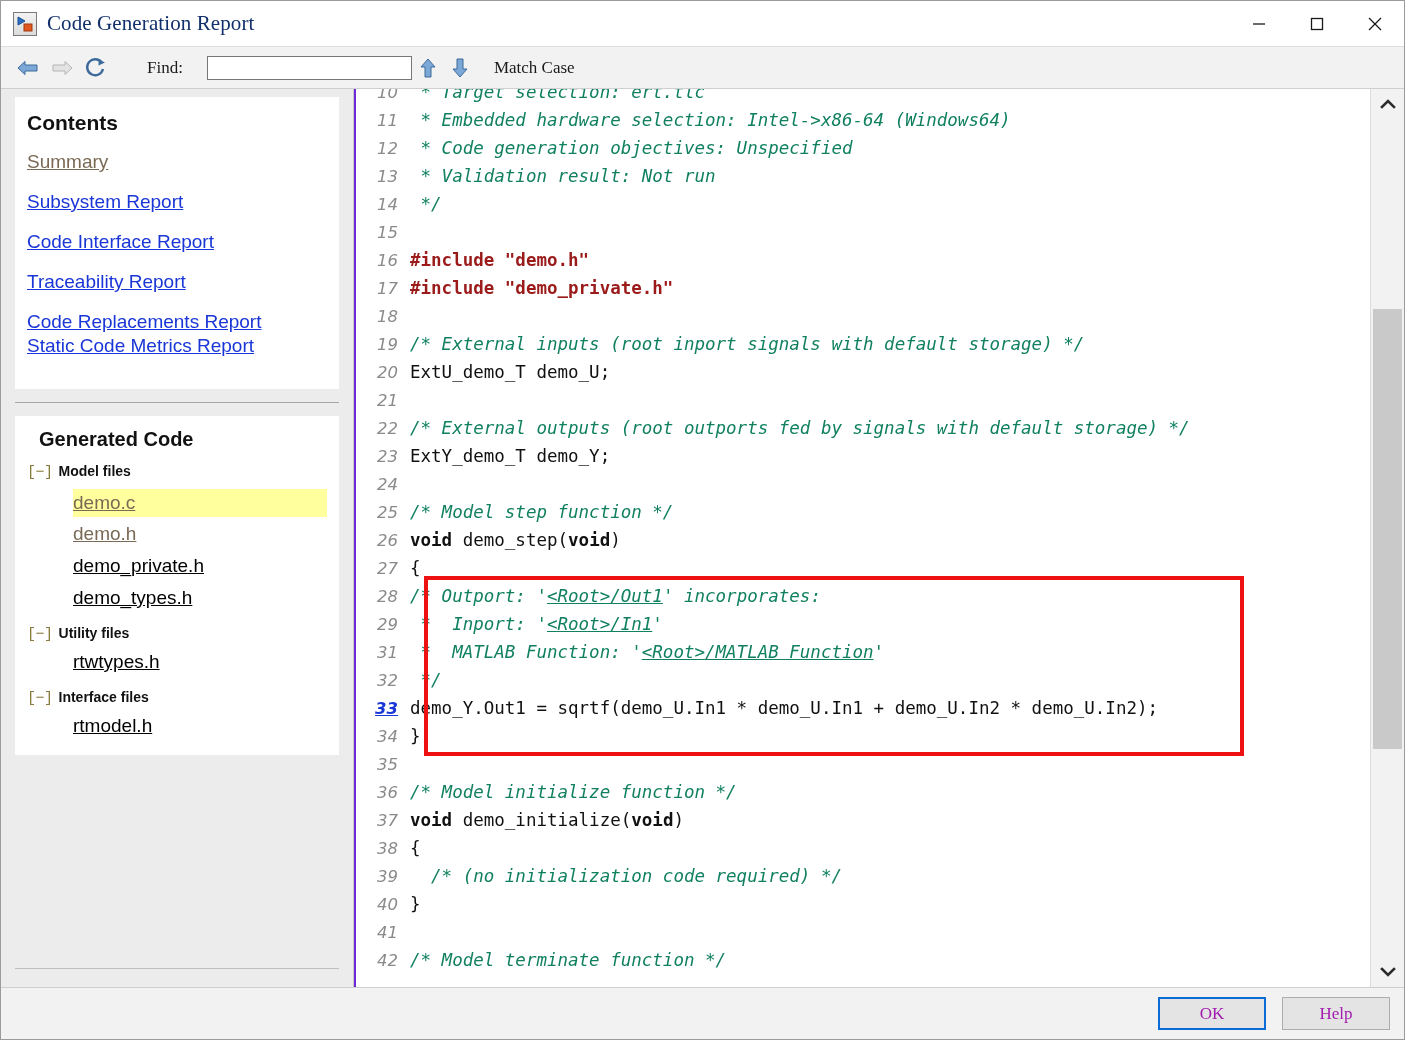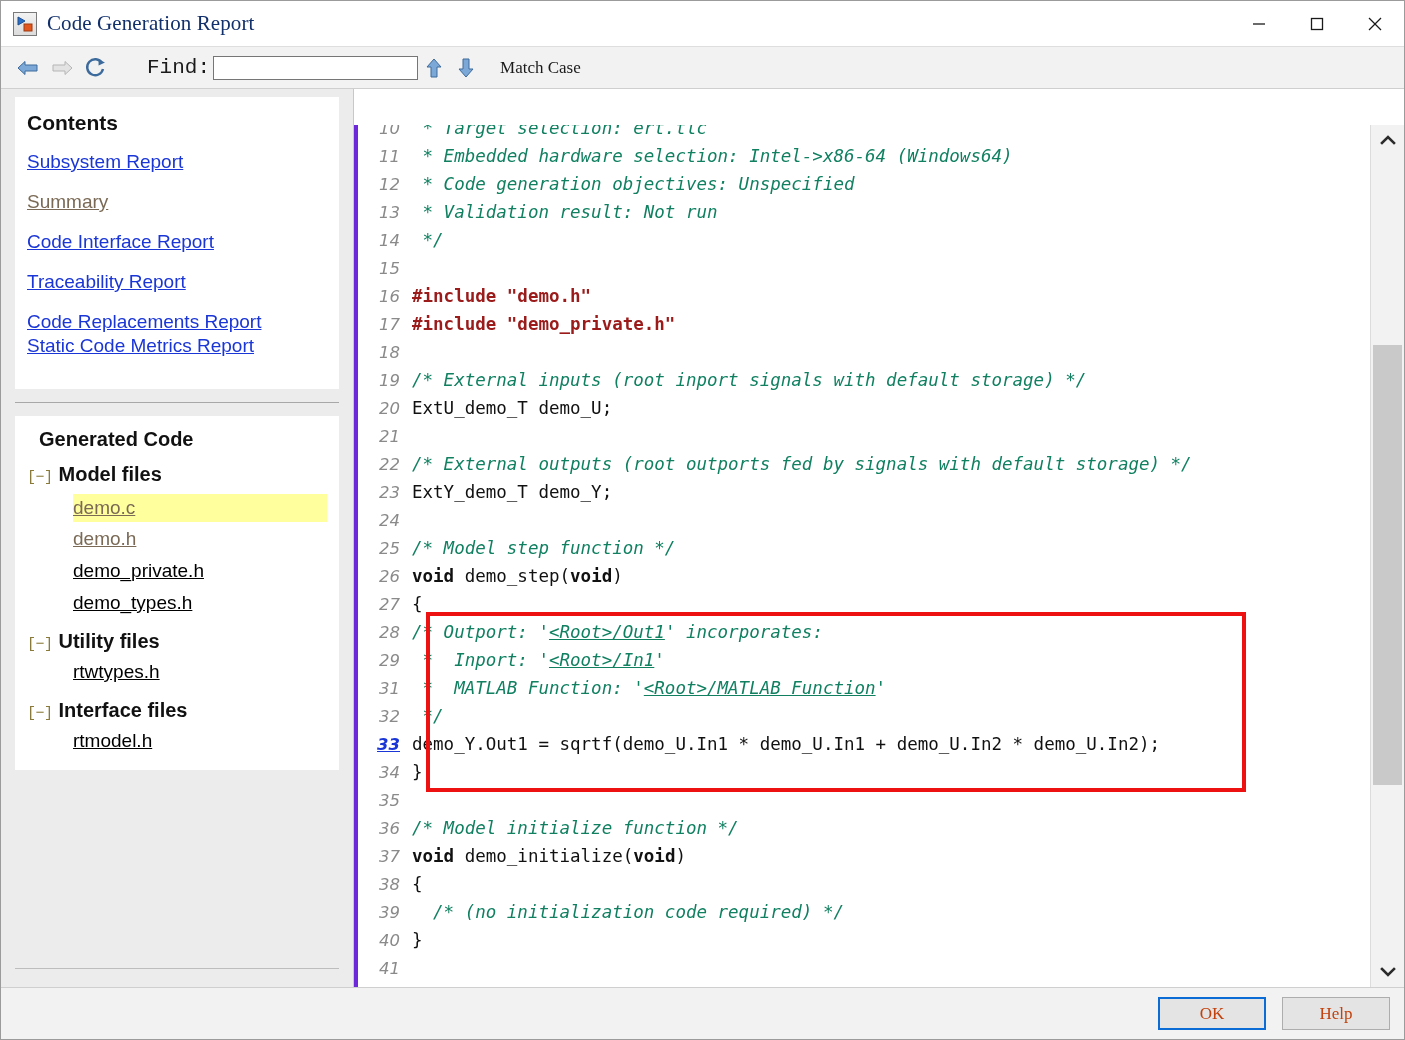--- a/index.html
+++ b/index.html
@@ -57,23 +57,23 @@
   .toolbar {
     height: 42px; flex: 0 0 42px;
     display: flex; align-items: center;
     background: #f2f2f2;
     border-bottom: 1px solid #cfcfcf;
     padding-left: 10px;
     box-sizing: border-box;
   }
   .tbicon { width: 34px; height: 30px; display:flex; align-items:center; justify-content:center; }
   .findlabel {
-    font-family: Liberation Mono, monospace;
-    font-size: 21px; color: #1a1a1a;
-    margin-left: 34px; margin-right: 3px;
+    font-family: Liberation Serif, serif;
+    font-size: 17px; color: #1a1a1a;
+    margin-left: 34px; margin-right: 24px;
   }
   .findinput {
     width: 205px; height: 24px;
     border: 1px solid #767676;
     background: #ffffff;
     font-size: 13px;
     padding: 0 3px;
     box-sizing: border-box;
     font-family: "Liberation Sans", sans-serif;
     outline: none;
@@ -134,21 +134,21 @@
   .grouprow {
     display: flex; align-items: baseline;
     margin: 0 0 8px 0;
   }
   .expander {
     font-family: "Liberation Mono", monospace;
     font-size: 15px; color: #8a7a3a; margin-right: 6px;
     cursor: pointer;
     letter-spacing: -0.5px;
   }
-  .groupname { font-size: 20px; font-weight: bold; color: #111111; }
+  .groupname { font-size: 14px; font-weight: bold; color: #111111; }
   .filelink {
     display: block;
     font-size: 19px;
     color: #000000;
     text-decoration: underline;
     margin: 0 0 10px 46px;
     cursor: pointer;
     width: fit-content;
   }
   .filelink.visited { color: #7a6a55; }
@@ -165,22 +165,21 @@
     left: 14px; right: 14px; bottom: 18px;
     height: 1px; background: #bdbdbd;
   }
 
   
   .codewrap {
     flex: 1 1 auto;
     position: relative;
     background: #1d4ed8;
     overflow: hidden;
-    border-left: 4px solid #6d28d9;
-    margin-top: 36px;
+    border-left: 2px solid #6d28d9;
   }
   .codescroll {
     position: absolute;
     left: 0; top: 0; right: 33px; bottom: 0;
     overflow: hidden;
     background: #ffffff;
   }
   .codeinner {
     position: absolute;
     left: 0; top: -11px;
@@ -252,21 +251,21 @@
     display: flex; align-items: center; justify-content: flex-end;
     padding-right: 14px;
     box-sizing: border-box;
   }
   .btn {
     width: 108px; height: 33px;
     background: #e4e4e4;
     border: 1px solid #adadad;
     font-family: "Liberation Serif", serif;
     font-size: 17px;
-    color: #c2410c;
+    color: #a21caf;
     display: flex; align-items: center; justify-content: center;
     margin-left: 16px;
     cursor: default;
     box-sizing: border-box;
   }
   .btn.primary {
     border: 2px solid #0a6cd4;
     background: #e4e4e4;
   }
 </style>
@@ -336,22 +335,22 @@
     <div class="matchcase">Match Case</div>
   </div>
 
   <div class="body">
 
     <div class="sidebar">
 
       <div class="panel">
         <div class="panel-title">Contents</div>
         <div>
+          <a class="toclink visited">Summary</a>
           <a class="toclink">Subsystem Report</a>
-          <a class="toclink visited">Summary</a>
           <a class="toclink">Code Interface Report</a>
           <a class="toclink">Traceability Report</a>
           <a class="toclink" style="margin-bottom:2px;">Code Replacements Report</a>
           <a class="toclink">Static Code Metrics Report</a>
         </div>
       </div>
 
       <div class="divider"></div>
 
       <div class="panel">

